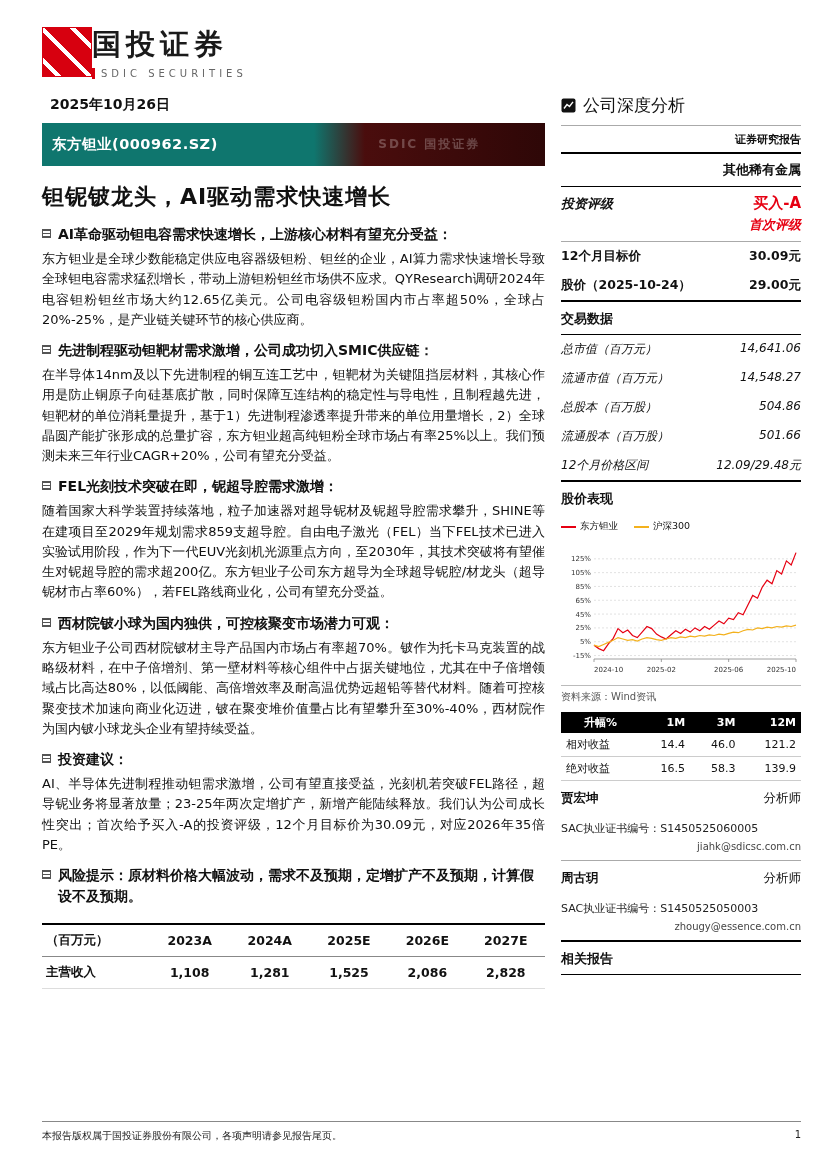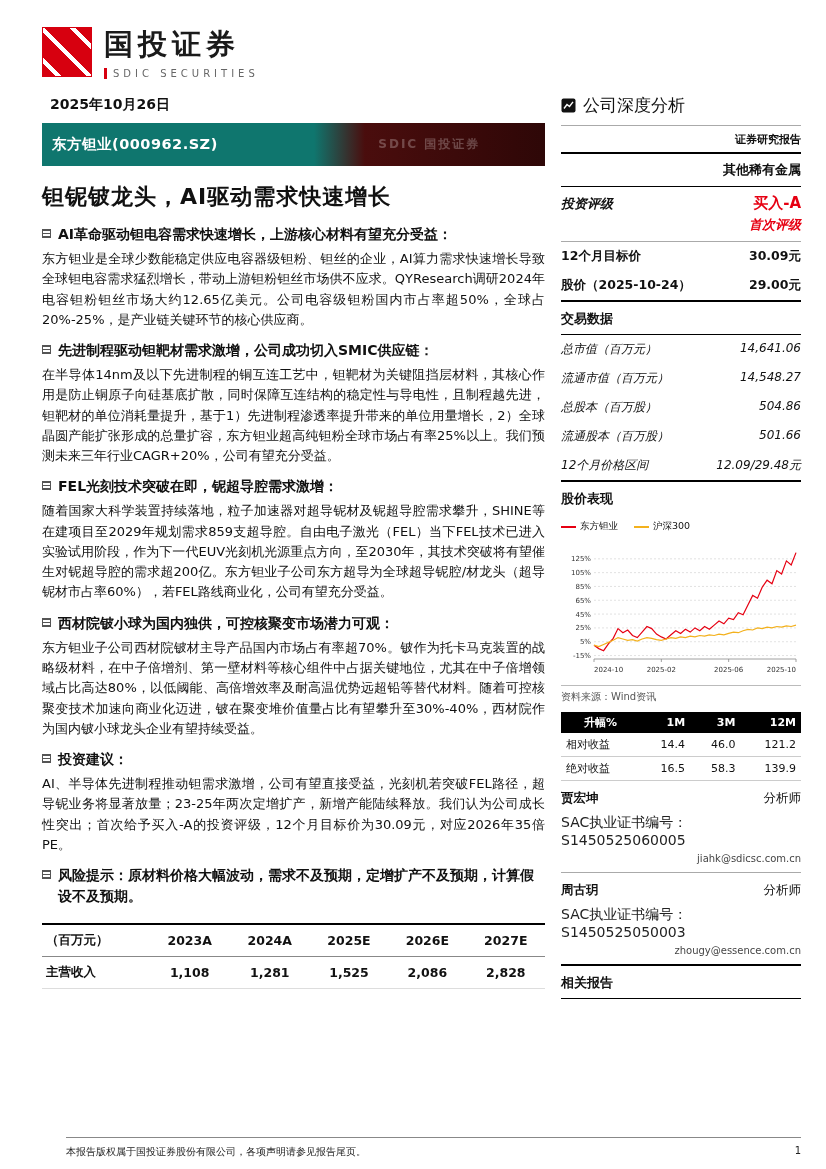--- a/index.html
+++ b/index.html
@@ -2,21 +2,21 @@
 <html><head>
 <meta charset="utf-8">
 <style>
   * { box-sizing: border-box; margin: 0; padding: 0; }
   html, body { background: #fff; }
   body { font-family: "DejaVu Sans", "Liberation Sans", sans-serif; color: #111; }
   .page { width: 826px; height: 1169px; position: relative; overflow: hidden;
           padding: 20px 25px 0 42px; background: #fff; }
 
   
-  .brand { display: flex; align-items: center; gap: 12px; height: 64px; }
+  .brand { display: flex; align-items: center; height: 64px; }
   .logo { width: 50px; height: 50px; flex: 0 0 50px;
           background: repeating-linear-gradient(45deg, #d7000f 0 9px, #ffffff 9px 13px, #d7000f 13px 22px);
           border: 1px solid #d7000f; }
   .brand-txt { display: flex; flex-direction: column; }
   .brand-cn { font-size: 29px; font-weight: bold; letter-spacing: 5px; color: #1a1a1a; }
   .brand-en { font-size: 10px; letter-spacing: 4px; color: #666; margin-top: 3px;
               border-left: 3px solid #d7000f; padding-left: 6px; }
 
   
   .main { display: flex; gap: 16px; margin-top: 10px; }
@@ -68,37 +68,37 @@
   table.returns { width: 100%; border-collapse: collapse; font-size: 11px; margin-top: 8px; }
   .returns th { background: #000; color: #fff; font-weight: bold; padding: 3px 5px; text-align: right; }
   .returns th:first-child { text-align: center; }
   .returns td { padding: 4px 5px; text-align: right; border-bottom: 1px solid #ccc; }
   .returns td:first-child { text-align: left; }
 
   .analyst { padding: 9px 0 8px; border-bottom: 1px solid #aaa; }
   .analyst:last-of-type { border-bottom: none; }
   .an-row { display: flex; justify-content: space-between; align-items: baseline; font-size: 12.5px; }
   .an-name { font-weight: bold; }
-  .an-cert { font-size: 14px; margin-top: 7px; color: #222; }
+  .an-cert { font-size: 11px; margin-top: 14px; color: #222; }
   .an-mail { font-size: 10px; color: #444; text-align: right; margin-top: 5px; display: block; text-decoration: none; }
 
   .related-title { font-size: 13px; font-weight: bold; padding: 8px 0 6px; }
 
   
   table.fin { width: 100%; border-collapse: collapse; font-size: 12.5px; margin-top: 16px; }
   .fin thead tr { border-top: 2.5px solid #000; border-bottom: 1px solid #888; }
   .fin th { font-weight: bold; padding: 7px 4px; text-align: center; }
   .fin th:first-child { text-align: left; }
   .fin td { padding: 7px 4px; text-align: center; border-bottom: 1px solid #ddd; font-weight: bold; }
   .fin td:first-child { text-align: left; }
 
   
-  .footer { position: absolute; left: 42px; right: 25px; bottom: 10px;
+  .footer { position: absolute; left: 42px; right: 25px; bottom: 26px;
             border-top: 1px solid #888; padding-top: 7px;
-            display: flex; justify-content: space-between; font-size: 10px; color: #222; margin-left: 24px; }
+            display: flex; justify-content: space-between; font-size: 10px; color: #222; }
 </style>
 </head>
 <body>
 
 <div class="page">
 
   <div class="brand">
     <div class="logo"></div>
     <div class="brand-txt">
       <div class="brand-cn">国投证券</div>

